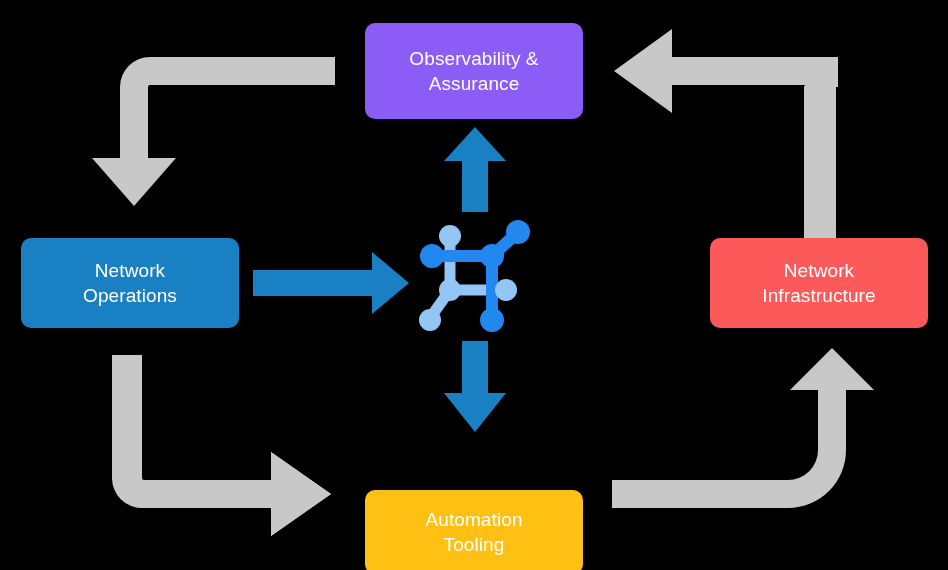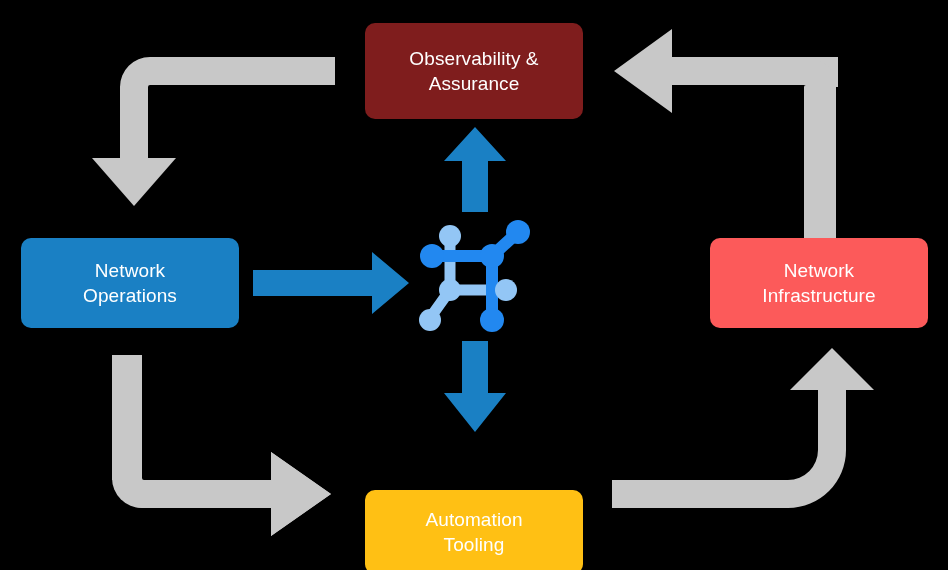--- a/index.html
+++ b/index.html
@@ -38,21 +38,21 @@
     line-height: 1.32;
     font-weight: 400;
     letter-spacing: 0.1px;
     box-sizing: border-box;
     padding: 6px 10px;
   }
   .node-label {
     display: block;
     white-space: pre-line;
   }
-  #node-observability { left: 365px; top: 23px;  width: 218px; height: 96px; background: #7f1d1d; }
+  #node-observability { left: 365px; top: 23px;  width: 218px; height: 96px; background: #8b5cf6; }
   #node-operations    { left: 21px;  top: 238px; width: 218px; height: 90px; background: #1A80C4; }
   #node-infrastructure{ left: 710px; top: 238px; width: 218px; height: 90px; background: #FC5A5A; }
   #node-automation    { left: 365px; top: 452px; width: 218px; height: 84px; background: #FFC014; margin-top: 38px; }
 
   #hub-icon {
     position: absolute;
     left: 418px;
     top: 218px;
     width: 118px;
     height: 118px;

